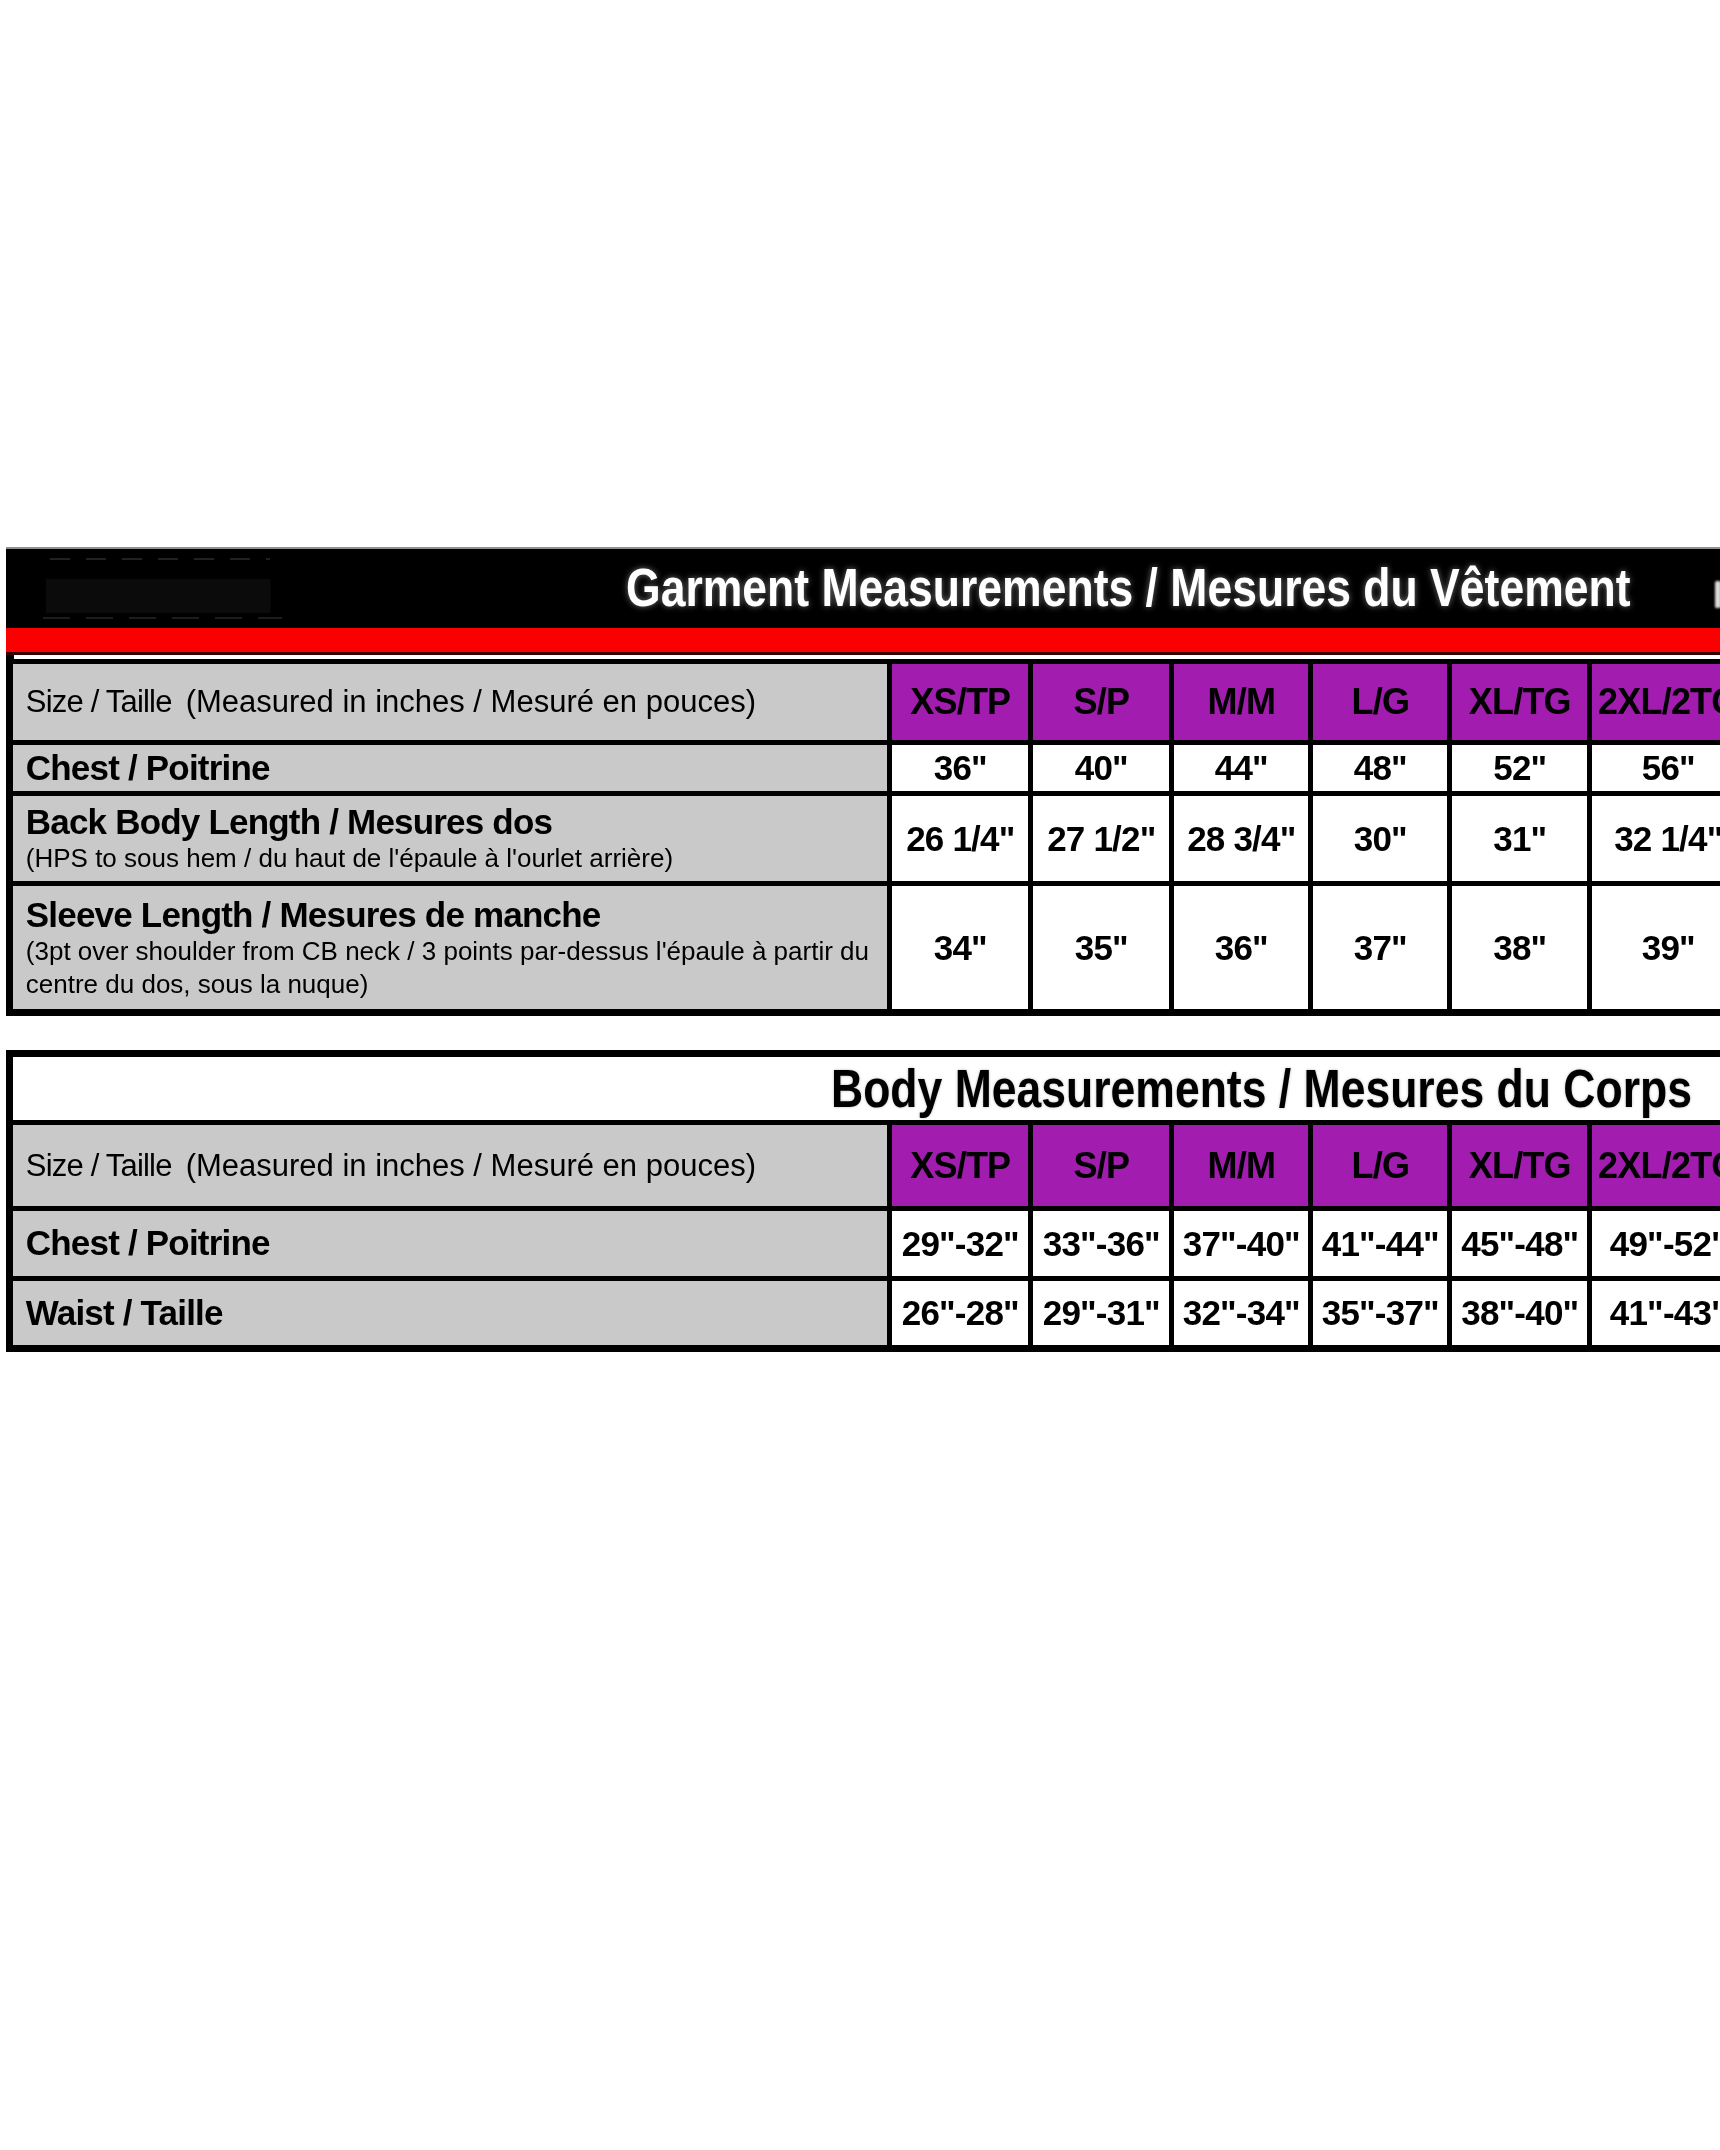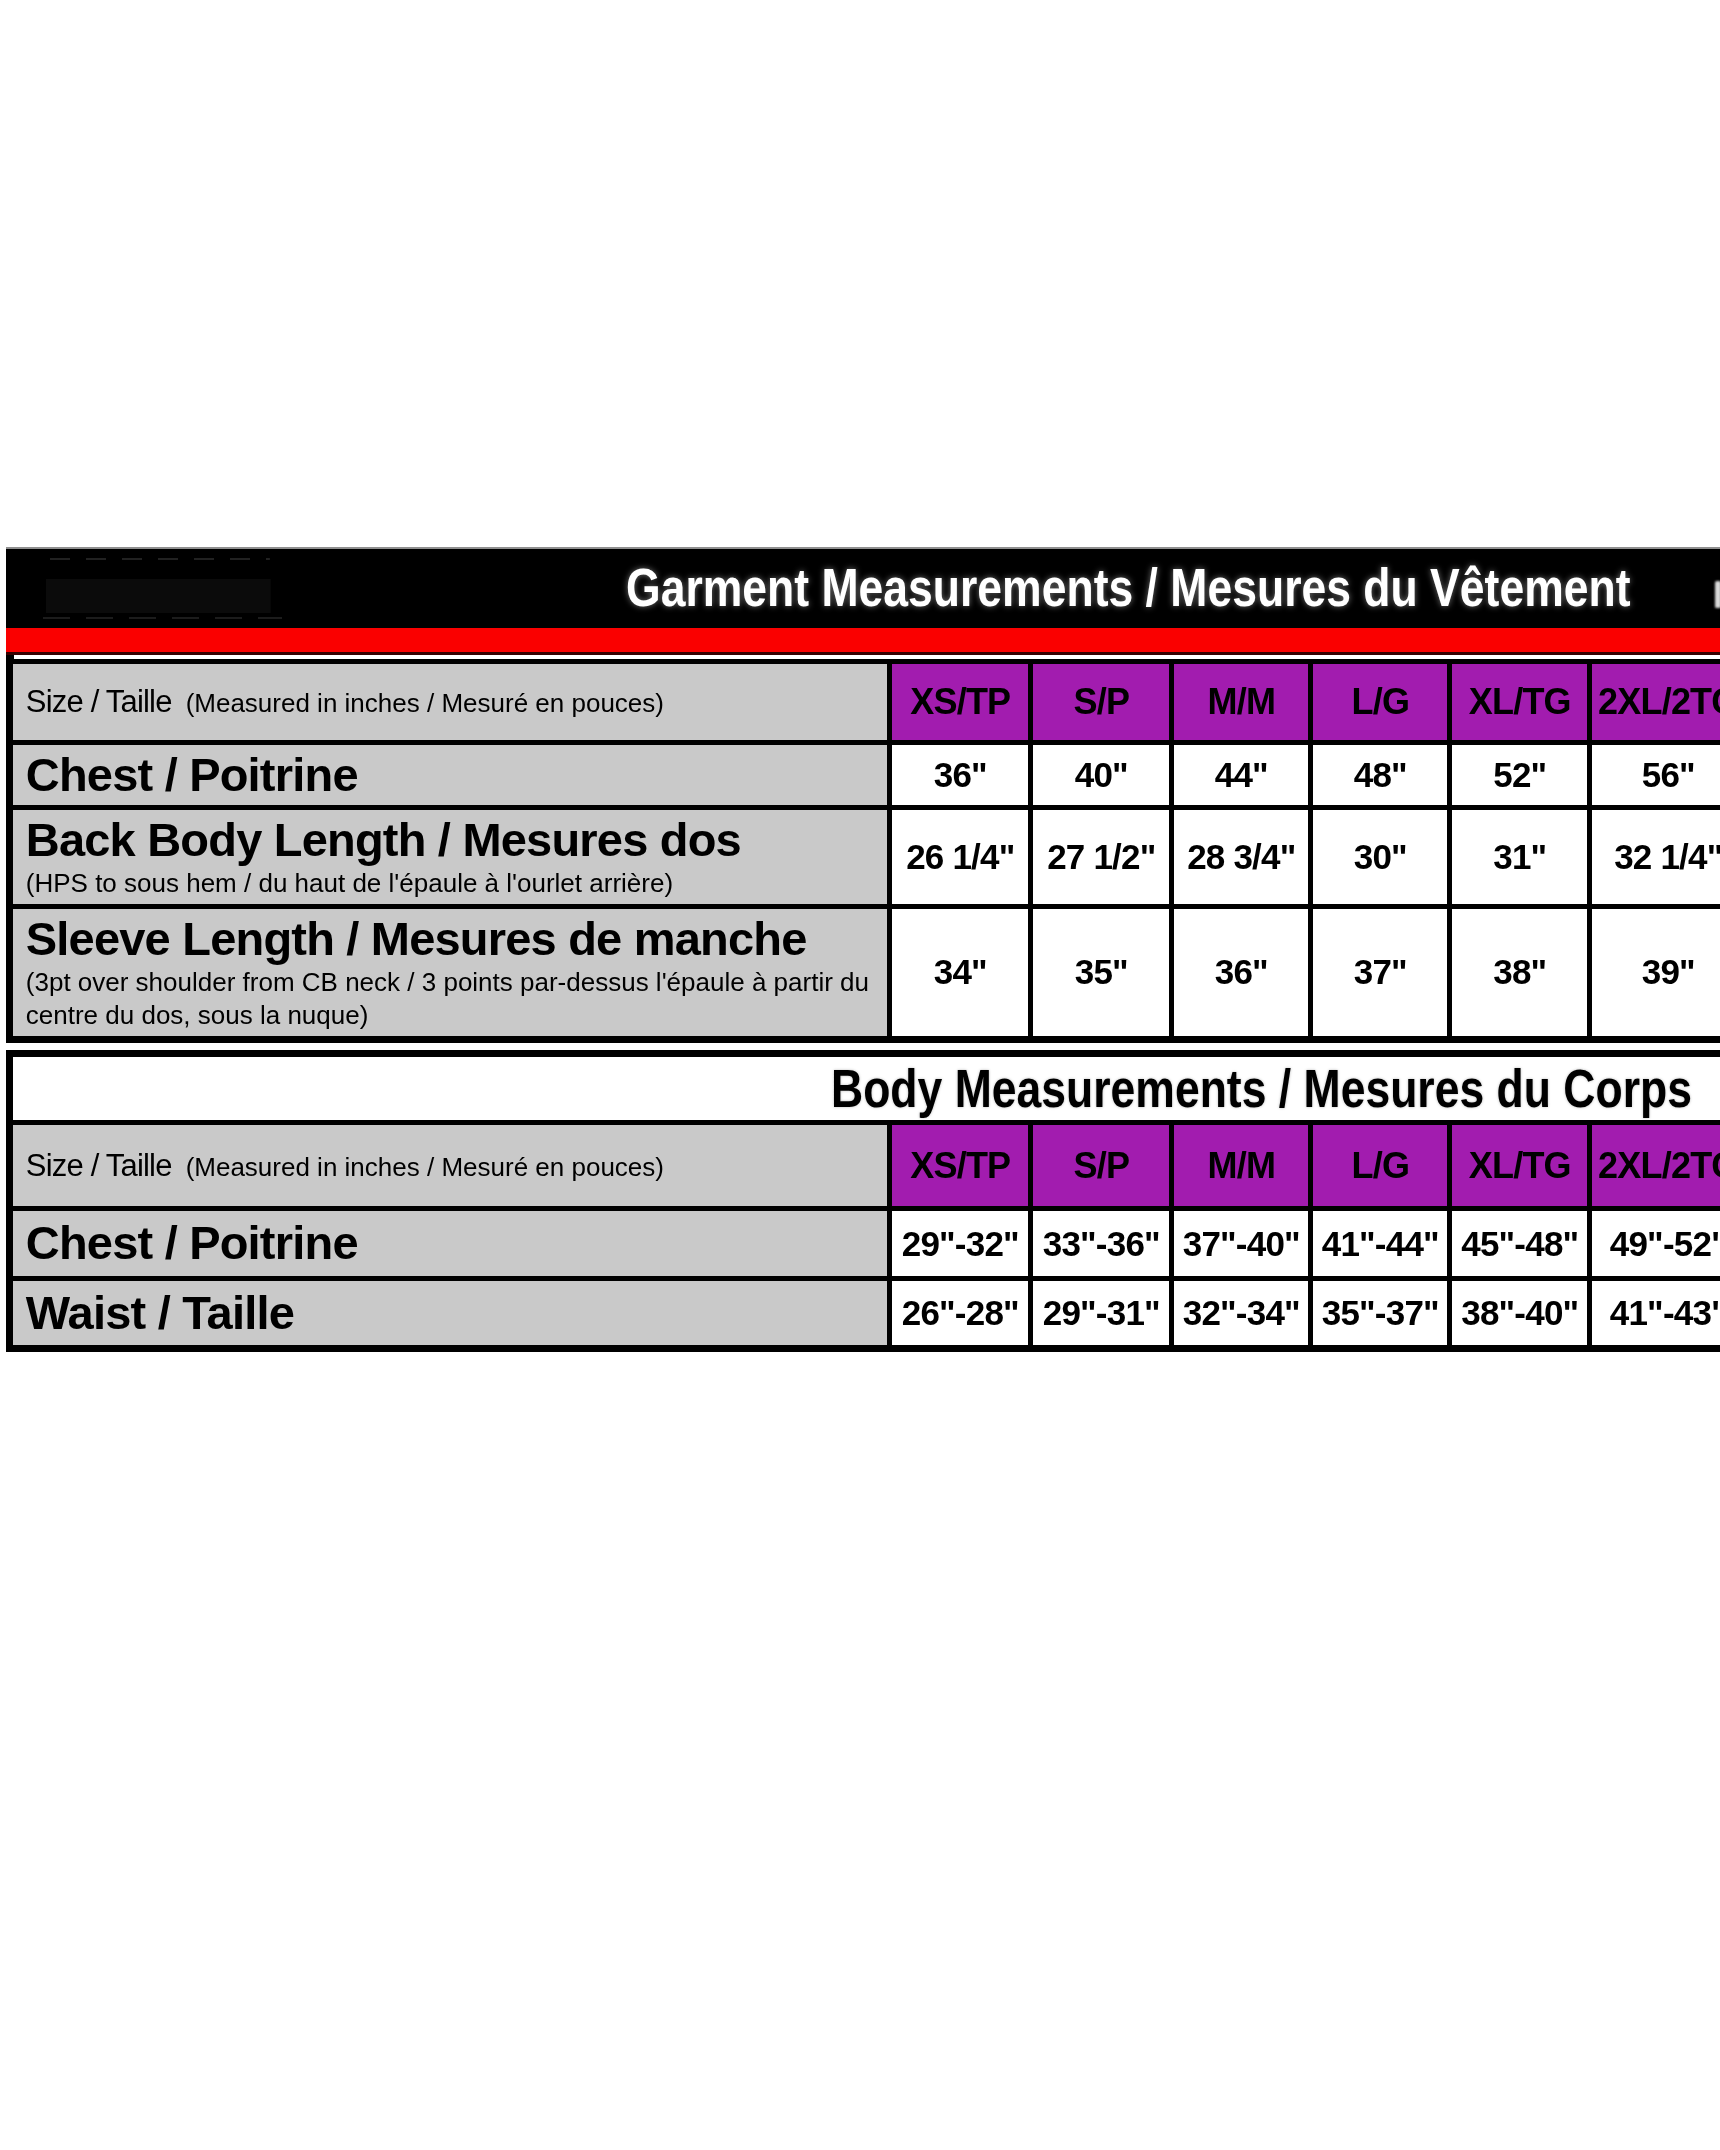--- a/index.html
+++ b/index.html
@@ -59,24 +59,24 @@
   }
   table.spec td { border: 5.5px solid #000; box-sizing: border-box; overflow: hidden; }
   #garment-table { top: 659px; border: 7.8px solid #000; border-top-width: 4.7px; }
   #body-table    { top: 1050px; border: 7.8px solid #000; }
 
   td.lbl { background: #c9c9c9; padding: 3.1px 7.8px 3.1px 12.5px; vertical-align: middle; text-align: left; }
   td.hdr { background: #a21caf; text-align: center; vertical-align: middle;
            font-weight: bold; font-size: 36px; letter-spacing: -0.8px; }
   td.val { background: #ffffff; text-align: center; vertical-align: middle;
            font-weight: bold; font-size: 35px; letter-spacing: -0.8px; }
-  .lbl-bold { font-weight: bold; font-size: 47px; letter-spacing: -0.8px; line-height: 1.15; }
+  .lbl-bold { font-weight: bold; font-size: 35px; letter-spacing: -0.8px; line-height: 1.15; }
   .lbl-note { font-weight: normal; font-size: 26px; line-height: 1.28; letter-spacing: 0; }
   .size-lbl  { font-weight: normal; font-size: 31px; letter-spacing: -0.8px; }
-  .size-note { font-weight: normal; font-size: 26px; margin-left: 14px; }
+  .size-note { font-weight: normal; font-size: 31px; margin-left: 14px; }
 
   
   tr.g-r-head  { height: 81px; }
   tr.g-r-chest { height: 50px; }
   tr.g-r-back  { height: 90px; }
   tr.g-r-slv   { height: 129px; }
 
   
   tr.b-r-title { height: 69px; }
   tr.b-r-head  { height: 86px; }

